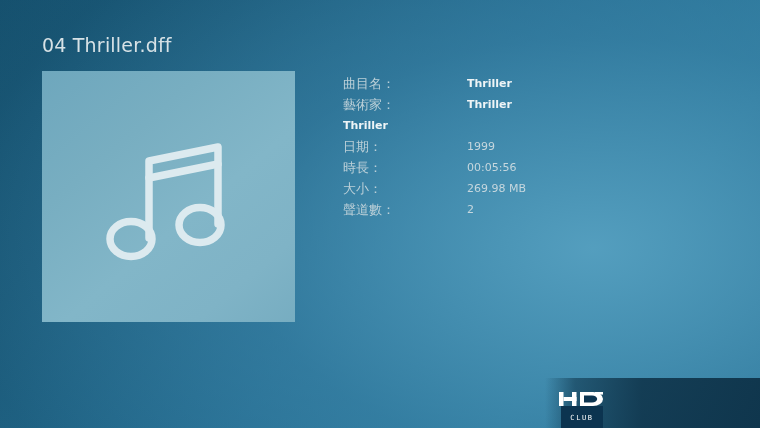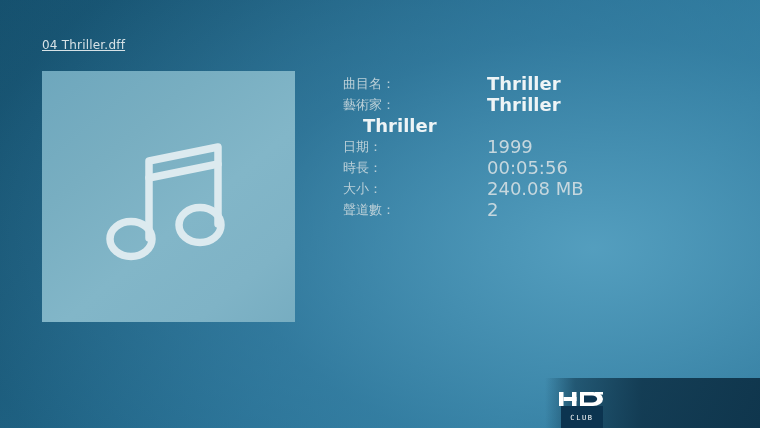--- a/index.html
+++ b/index.html
@@ -20,26 +20,25 @@
     overflow:hidden;
   }
 
   
   #header {
     position:absolute;
     left:42px; top:32px;
     width:600px; height:26px;
   }
   #file-title {
-    font-size:12px;
+    font-size:19px;
     color:#d7e2e6;
     letter-spacing:0.2px;
     line-height:26px;
     white-space:nowrap;
-    text-decoration:underline;
   }
 
   
   #art-panel {
     position:absolute;
     left:42px; top:71px;
     width:253px; height:251px;
     background:linear-gradient(140deg, #6ea7bd 0%, #78aec1 30%, #82b6c8 58%, #7fb3c6 82%, #77adc1 100%);
     display:flex;
     align-items:center;
@@ -60,25 +59,24 @@
   }
   .meta-label {
     width:124px;
     flex:0 0 124px;
     font-size:13px;
     color:#bcd0d8;
     white-space:nowrap;
     line-height:21px;
   }
   .meta-value {
-    font-size:18px;
+    font-size:11px;
     color:#c6d7de;
     white-space:nowrap;
     line-height:21px;
-    margin-left:20px;
   }
   .meta-row.strong .meta-value {
     color:#eef4f6;
     font-weight:bold;
   }
 
   
   #watermark {
     position:absolute;
     right:0; bottom:0;
@@ -161,21 +159,21 @@
       <div class="meta-value">1999</div>
     </div>
 
     <div class="meta-row">
       <div class="meta-label">時長：</div>
       <div class="meta-value">00:05:56</div>
     </div>
 
     <div class="meta-row">
       <div class="meta-label">大小：</div>
-      <div class="meta-value">240.08 MB</div>
+      <div class="meta-value">269.98 MB</div>
     </div>
 
 
 
     <div class="meta-row">
       <div class="meta-label">聲道數：</div>
       <div class="meta-value">2</div>
     </div>
 
   </div>

